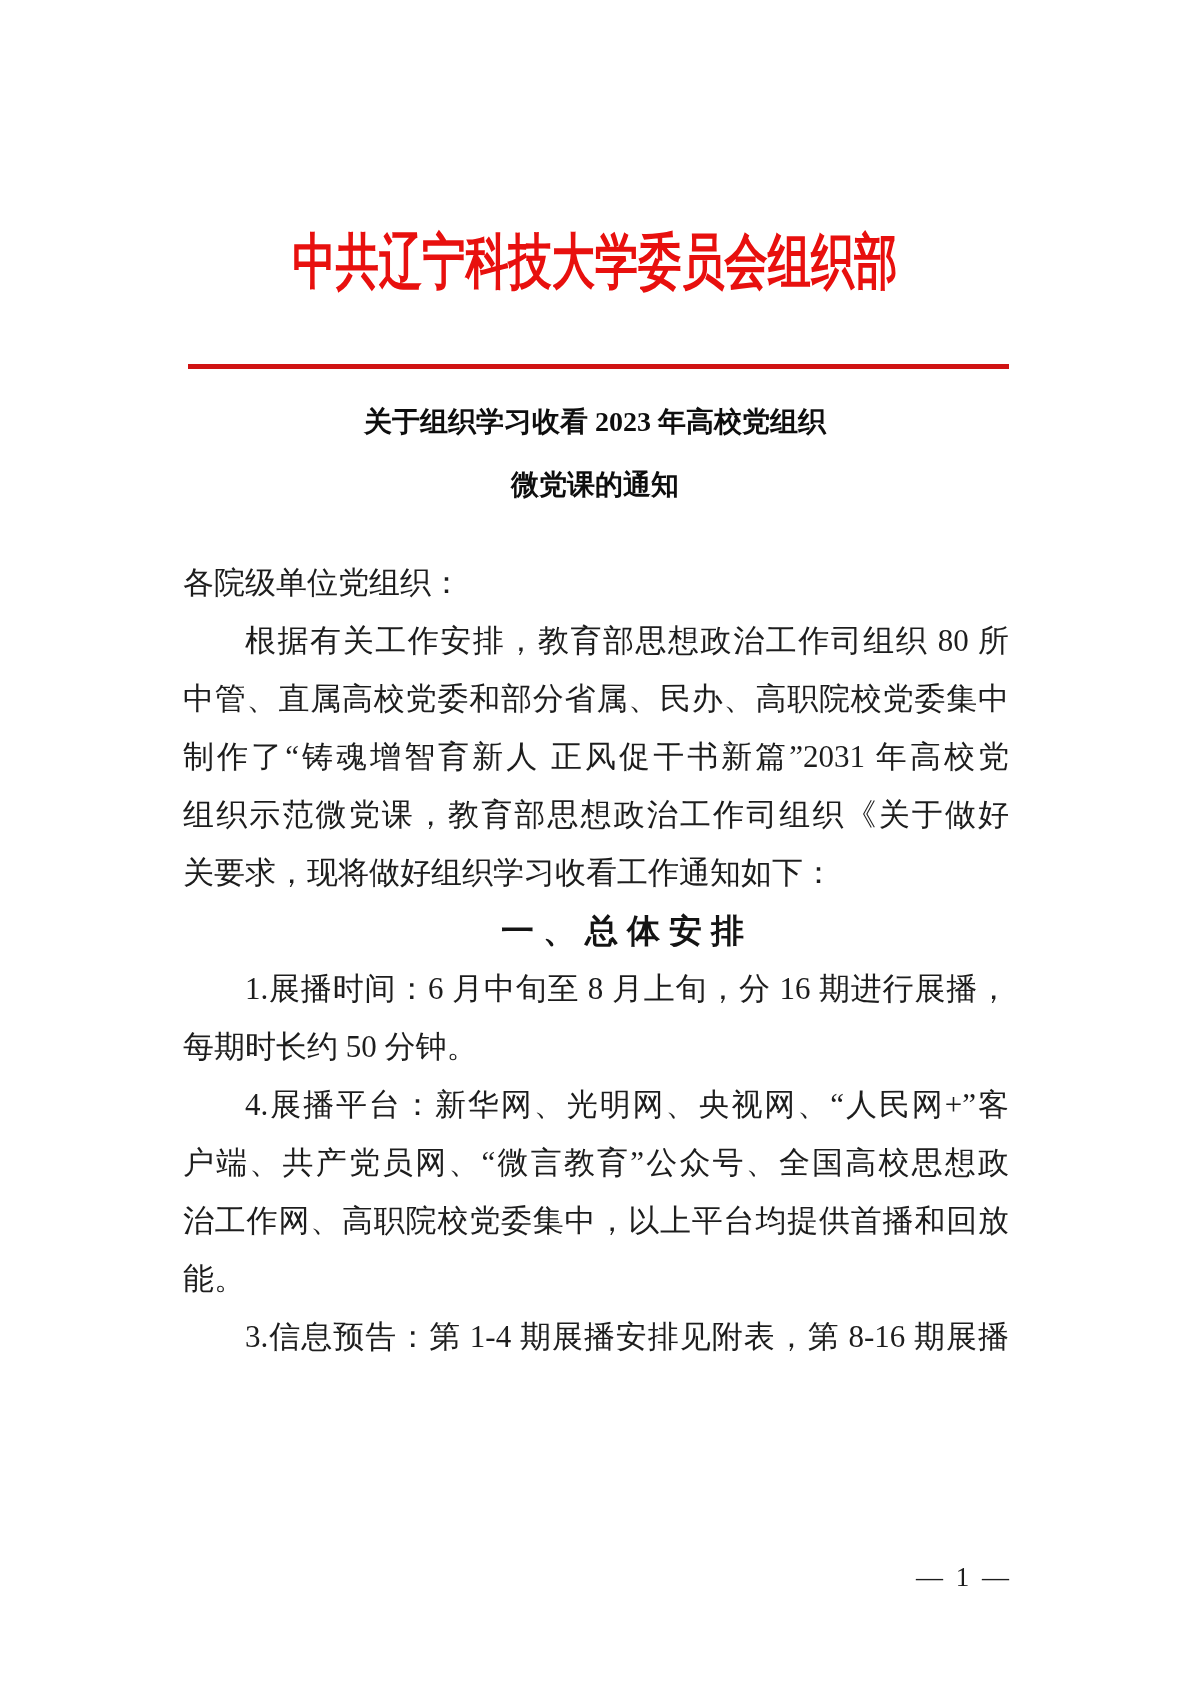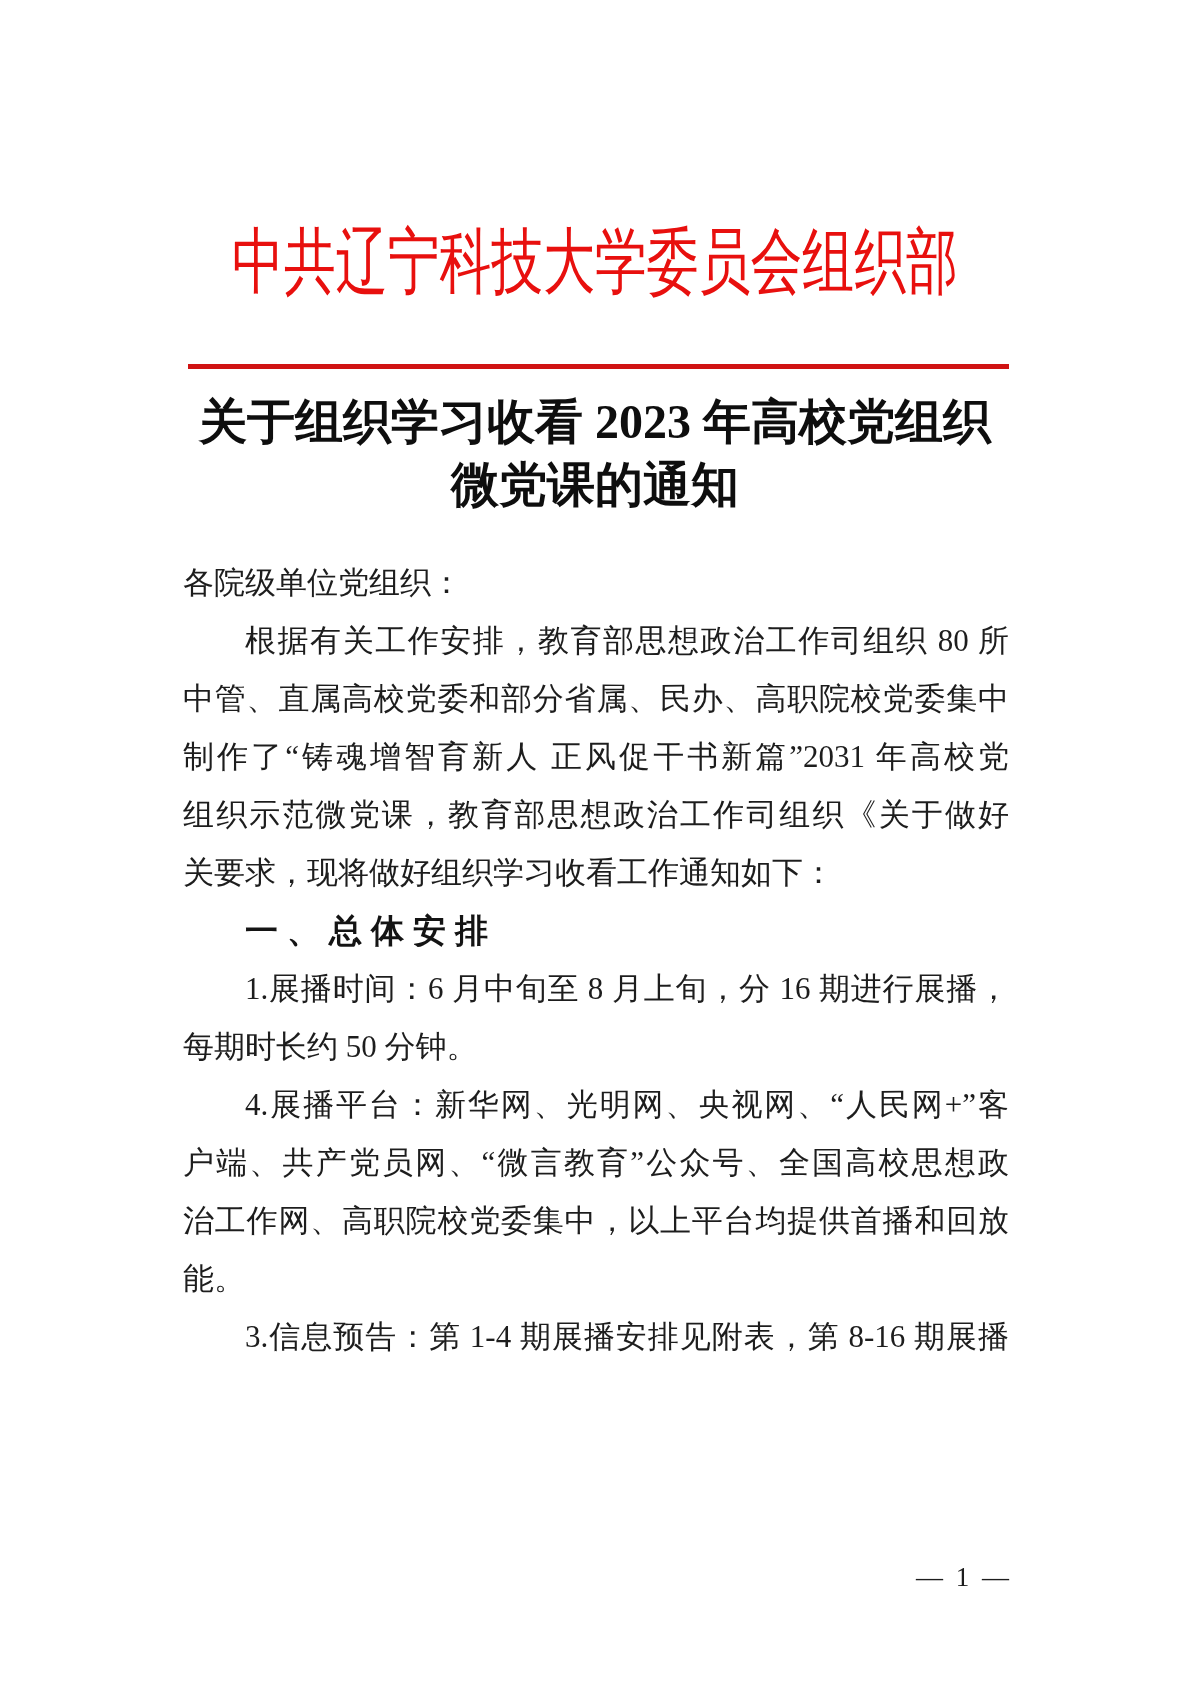--- a/index.html
+++ b/index.html
@@ -16,22 +16,22 @@
     font-family: "Liberation Serif", serif;
     overflow: hidden;
   }
   
   .org-header {
     position: absolute;
     top: 210px;
     left: 0;
     width: 100%;
     text-align: center;
-    font-size: 72px;
-    font-weight: normal;
+    font-size: 60px;
+    font-weight: bold;
     line-height: 104px;
     color: var(--accent, #e8100e);
     white-space: nowrap;
   }
   .org-header .org-inner {
     display: inline-block;
     transform: scaleX(0.72);
     transform-origin: 50% 50%;
   }
   
@@ -43,21 +43,21 @@
     height: 5px;
     background: var(--rule, #d01313);
   }
   
   .doc-title {
     position: absolute;
     top: 390px;
     left: 95px;
     width: 1000px;
     text-align: center;
-    font-size: 48px;
+    font-size: 28px;
     line-height: 63px;
     font-weight: bold;
     color: #0e0e0e;
   }
   
   .body-block {
     position: absolute;
     top: 554px;
     left: 183px;
     width: 826px;
@@ -70,20 +70,21 @@
     white-space: nowrap;
     overflow: hidden;
   }
   .body-block .line.justify {
     white-space: normal;
     text-align: justify;
     text-align-last: justify;
   }
   .body-block .line.indent {
     text-indent: 62px;
+    text-align: center;
   }
   .body-block .line.heading {
     font-family: "Liberation Sans", sans-serif;
     font-weight: bold;
     font-size: 33px;
     letter-spacing: 9px;
     color: #141414;
   }
   
   .page-number {

